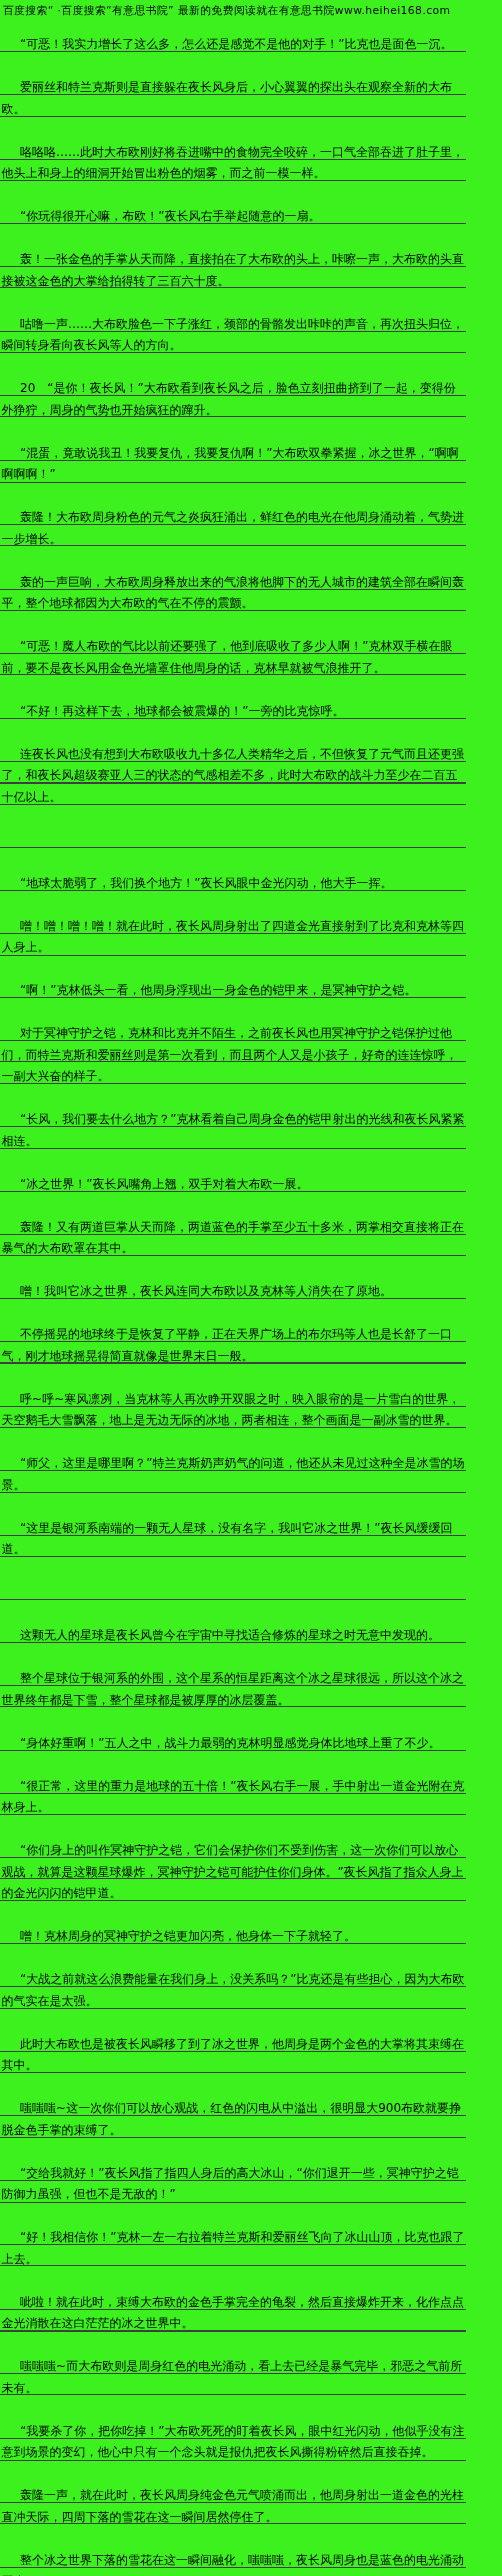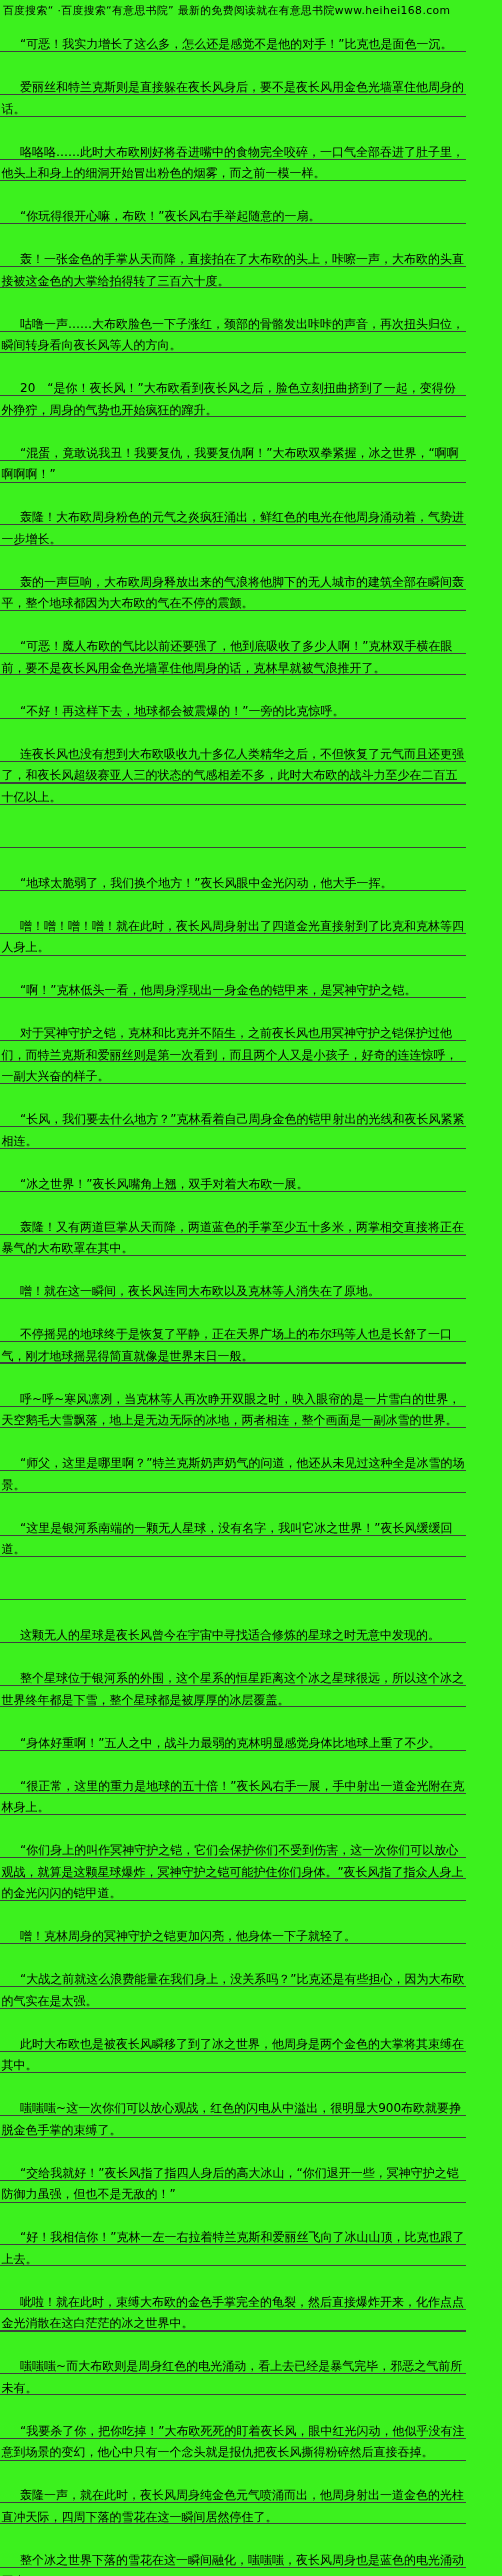--- a/index.html
+++ b/index.html
@@ -59,41 +59,41 @@
 </head>
 <body>
 
 <div class="page">
 
   <div class="promo top">百度搜索“ ·百度搜索“有意思书院” 最新的免费阅读就在有意思书院www.heihei168.com</div>
 
   <div class="content">
 
   <p class="para">“可恶！我实力增长了这么多，怎么还是感觉不是他的对手！”比克也是面色一沉。</p>
-      <p class="para">爱丽丝和特兰克斯则是直接躲在夜长风身后，要不是夜长风用金色光墙罩住他周身的话。</p>
+      <p class="para">爱丽丝和特兰克斯则是直接躲在夜长风身后，小心翼翼的探出头在观察全新的大布欧。</p>
       <p class="para">咯咯咯……此时大布欧刚好将吞进嘴中的食物完全咬碎，一口气全部吞进了肚子里，他头上和身上的细洞开始冒出粉色的烟雾，而之前一模一样。</p>
       <p class="para">“你玩得很开心嘛，布欧！”夜长风右手举起随意的一扇。</p>
       <p class="para">轰！一张金色的手掌从天而降，直接拍在了大布欧的头上，咔嚓一声，大布欧的头直接被这金色的大掌给拍得转了三百六十度。</p>
       <p class="para">咕噜一声……大布欧脸色一下子涨红，颈部的骨骼发出咔咔的声音，再次扭头归位，瞬间转身看向夜长风等人的方向。</p>
       <p class="para">20　“是你！夜长风！”大布欧看到夜长风之后，脸色立刻扭曲挤到了一起，变得份外狰狞，周身的气势也开始疯狂的蹿升。</p>
       <p class="para">“混蛋，竟敢说我丑！我要复仇，我要复仇啊！”大布欧双拳紧握，冰之世界，“啊啊啊啊啊！”</p>
       <p class="para">轰隆！大布欧周身粉色的元气之炎疯狂涌出，鲜红色的电光在他周身涌动着，气势进一步增长。</p>
       <p class="para">轰的一声巨响，大布欧周身释放出来的气浪将他脚下的无人城市的建筑全部在瞬间轰平，整个地球都因为大布欧的气在不停的震颤。</p>
       <p class="para">“可恶！魔人布欧的气比以前还要强了，他到底吸收了多少人啊！”克林双手横在眼前，要不是夜长风用金色光墙罩住他周身的话，克林早就被气浪推开了。</p>
       <p class="para">“不好！再这样下去，地球都会被震爆的！”一旁的比克惊呼。</p>
       <p class="para">连夜长风也没有想到大布欧吸收九十多亿人类精华之后，不但恢复了元气而且还更强了，和夜长风超级赛亚人三的状态的气感相差不多，此时大布欧的战斗力至少在二百五十亿以上。</p>
       <p class="para"></p>
       <p class="para">“地球太脆弱了，我们换个地方！”夜长风眼中金光闪动，他大手一挥。</p>
       <p class="para">噌！噌！噌！噌！就在此时，夜长风周身射出了四道金光直接射到了比克和克林等四人身上。</p>
       <p class="para">“啊！”克林低头一看，他周身浮现出一身金色的铠甲来，是冥神守护之铠。</p>
       <p class="para">对于冥神守护之铠，克林和比克并不陌生，之前夜长风也用冥神守护之铠保护过他们，而特兰克斯和爱丽丝则是第一次看到，而且两个人又是小孩子，好奇的连连惊呼，一副大兴奋的样子。</p>
       <p class="para">“长风，我们要去什么地方？”克林看着自己周身金色的铠甲射出的光线和夜长风紧紧相连。</p>
       <p class="para">“冰之世界！”夜长风嘴角上翘，双手对着大布欧一展。</p>
       <p class="para">轰隆！又有两道巨掌从天而降，两道蓝色的手掌至少五十多米，两掌相交直接将正在暴气的大布欧罩在其中。</p>
-      <p class="para">噌！就在这一瞬间，夜长风连同大布欧以及克林等人消失在了原地。</p>
+      <p class="para">噌！我叫它冰之世界，夜长风连同大布欧以及克林等人消失在了原地。</p>
       <p class="para">不停摇晃的地球终于是恢复了平静，正在天界广场上的布尔玛等人也是长舒了一口气，刚才地球摇晃得简直就像是世界末日一般。</p>
       <p class="para">呼~呼~寒风凛冽，当克林等人再次睁开双眼之时，映入眼帘的是一片雪白的世界，天空鹅毛大雪飘落，地上是无边无际的冰地，两者相连，整个画面是一副冰雪的世界。</p>
       <p class="para">“师父，这里是哪里啊？”特兰克斯奶声奶气的问道，他还从未见过这种全是冰雪的场景。</p>
       <p class="para">“这里是银河系南端的一颗无人星球，没有名字，我叫它冰之世界！”夜长风缓缓回道。</p>
       <p class="para"></p>
       <p class="para">这颗无人的星球是夜长风曾今在宇宙中寻找适合修炼的星球之时无意中发现的。</p>
       <p class="para">整个星球位于银河系的外围，这个星系的恒星距离这个冰之星球很远，所以这个冰之世界终年都是下雪，整个星球都是被厚厚的冰层覆盖。</p>
       <p class="para">“身体好重啊！”五人之中，战斗力最弱的克林明显感觉身体比地球上重了不少。</p>
       <p class="para">“很正常，这里的重力是地球的五十倍！”夜长风右手一展，手中射出一道金光附在克林身上。</p>
       <p class="para">“你们身上的叫作冥神守护之铠，它们会保护你们不受到伤害，这一次你们可以放心观战，就算是这颗星球爆炸，冥神守护之铠可能护住你们身体。”夜长风指了指众人身上的金光闪闪的铠甲道。</p>

